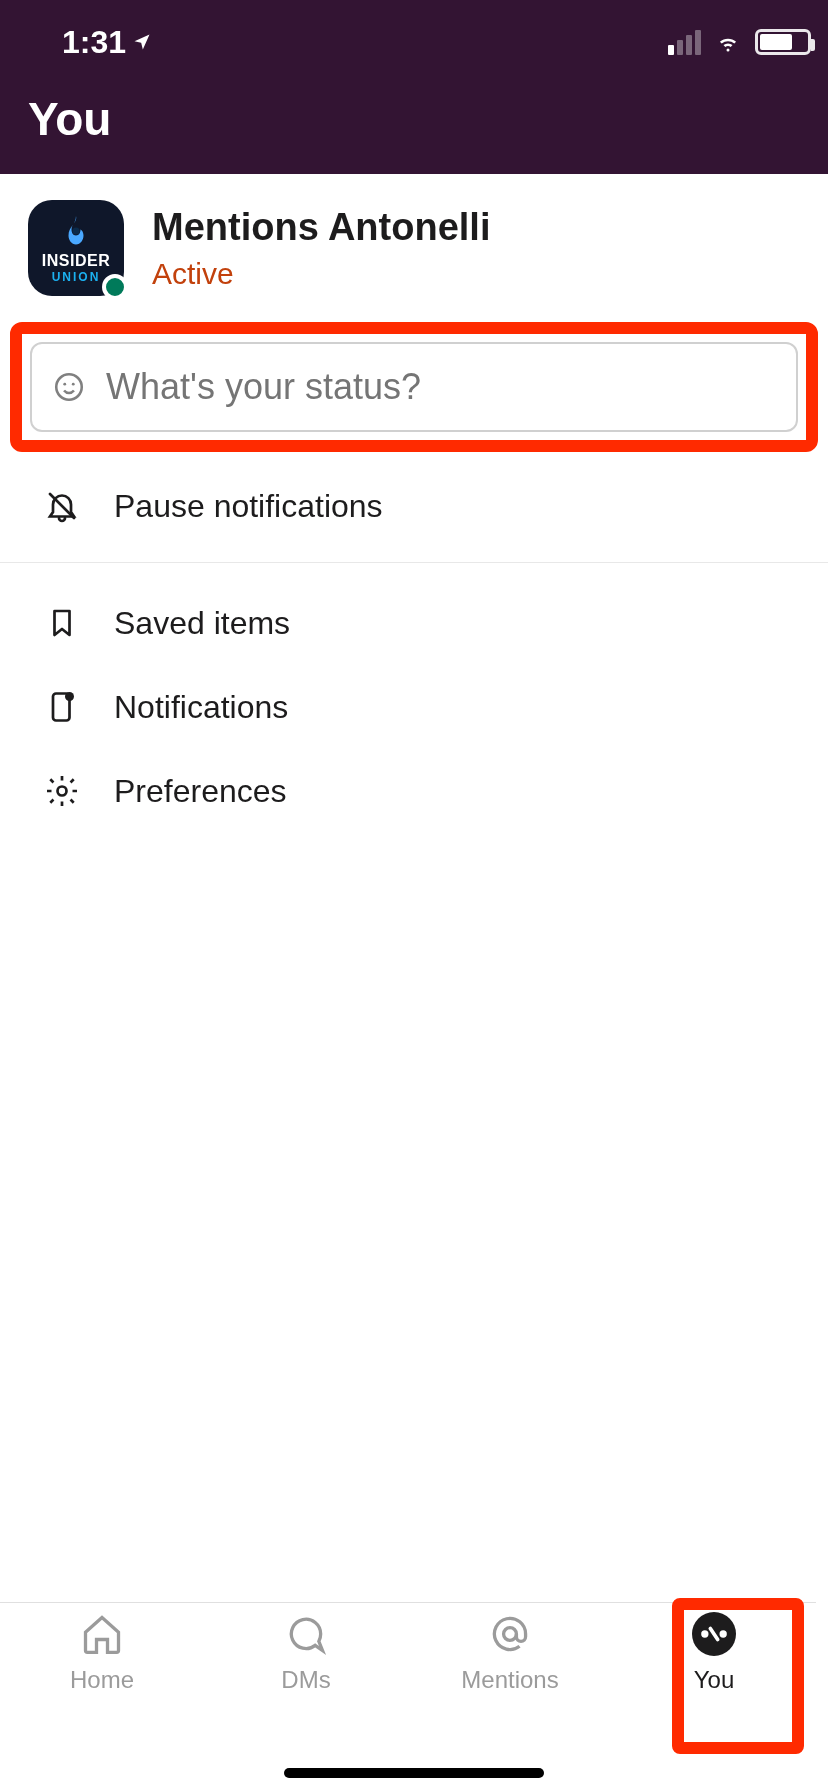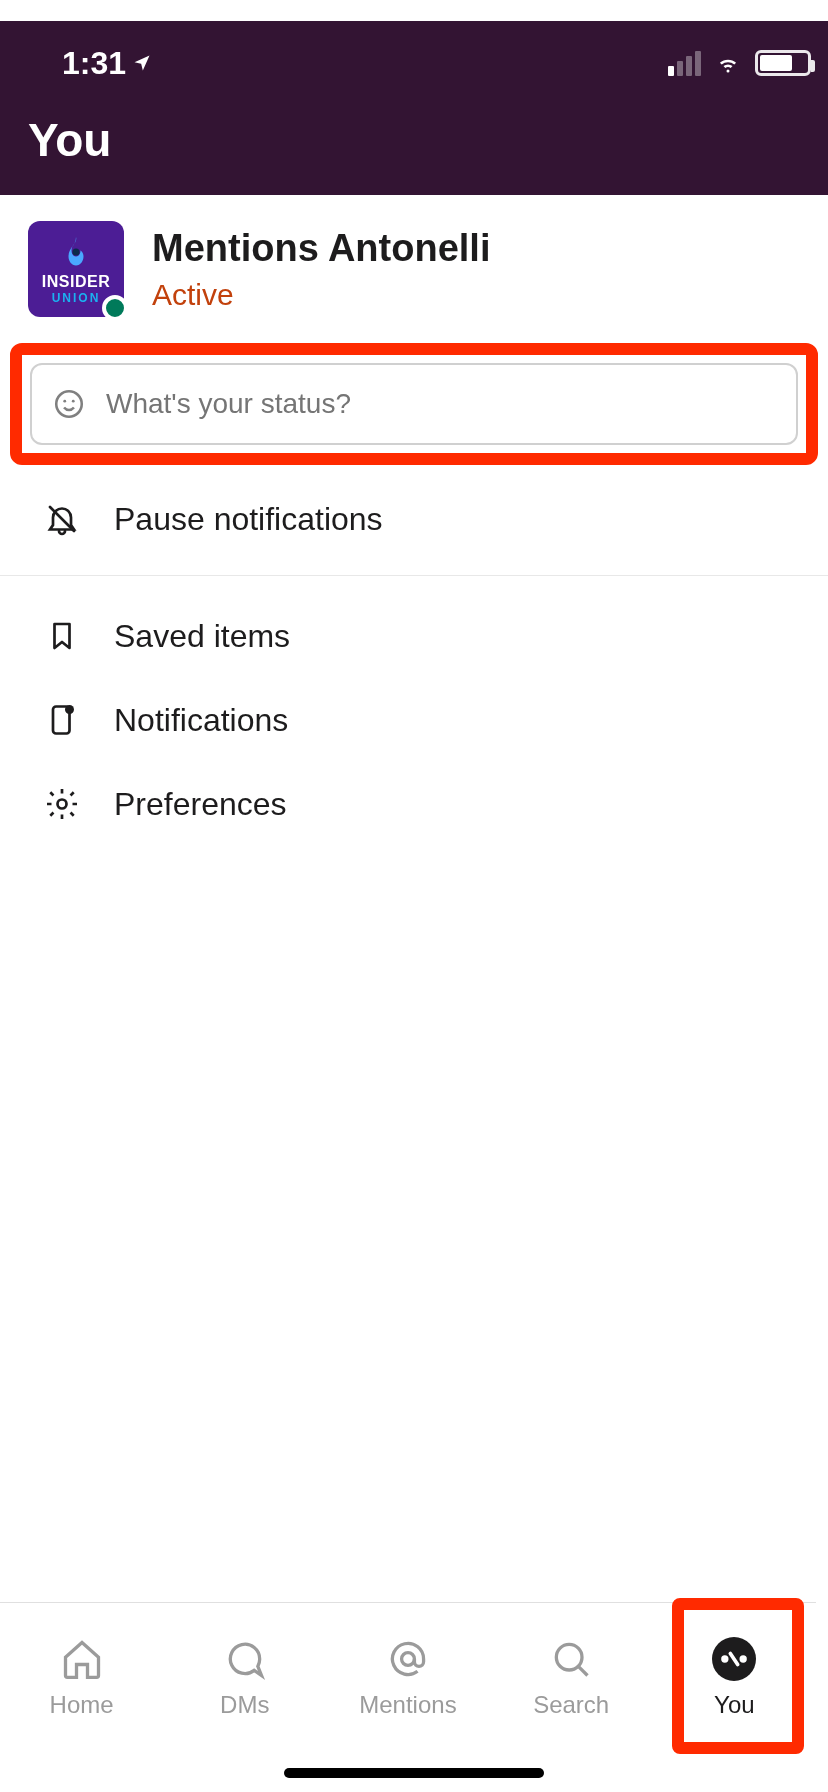--- a/index.html
+++ b/index.html
@@ -1,40 +1,40 @@
 <!DOCTYPE html>
 <html><head>
 <meta charset="utf-8">
 <style>
   * { margin: 0; padding: 0; box-sizing: border-box; }
   html, body { width: 828px; height: 1792px; font-family: -apple-system, "Helvetica Neue", Arial, sans-serif; background: #fff; overflow: hidden; }
-  .status-bar { background: #331433; height: 84px; display: flex; align-items: center; justify-content: space-between; padding: 0 17px 0 62px; color: #fff; margin-top: 21px; }
+  .status-bar { background: #331433; height: 84px; display: flex; align-items: center; justify-content: space-between; padding: 0 17px 0 62px; color: #fff; }
   .status-bar .time { font-size: 32px; font-weight: 700; display: flex; align-items: center; gap: 6px; }
   .status-bar .right { display: flex; align-items: center; gap: 12px; }
   .header { background: #331433; padding: 8px 28px 28px 28px; }
   .header .title { font-size: 46px; font-weight: 800; color: #fff; }
   .profile-row { display: flex; align-items: center; gap: 28px; padding: 26px 28px 22px 28px; }
   .avatar-wrap { position: relative; width: 96px; height: 96px; }
-  .avatar { width: 96px; height: 96px; border-radius: 12px; background: #4c1d95; display: flex; flex-direction: column; align-items: center; justify-content: center; color: #fff; overflow: hidden; }
+  .avatar { width: 96px; height: 96px; border-radius: 24px; background: #0f172a; display: flex; flex-direction: column; align-items: center; justify-content: center; color: #fff; overflow: hidden; }
   .avatar .flame { width: 36px; height: 36px; }
   .avatar .insider { font-size: 16px; font-weight: 800; letter-spacing: 0.5px; color:#fff; line-height:1; margin-top:4px;}
   .avatar .union { font-size: 12px; font-weight: 800; letter-spacing: 2px; color: #1bb0f0; line-height:1; margin-top:2px;}
   .presence-dot { position: absolute; right: -4px; bottom: -4px; width: 26px; height: 26px; border-radius: 50%; background: #007a5a; border: 4px solid #fff; }
   .profile-meta .name { font-size: 38px; font-weight: 800; color: #1d1c1d; }
   .profile-meta .presence { font-size: 30px; color: #c2410c; margin-top: 8px; }
   .highlight-outer { border: 12px solid #ff2a00; border-radius: 12px; margin: 4px 10px 12px 10px; padding: 8px; }
   .status-input { display: flex; align-items: center; gap: 20px; border: 2px solid #d0d0d0; border-radius: 12px; padding: 22px 20px; color: #696969; }
   .status-input .smiley { width: 34px; height: 34px; color: #808080; flex-shrink:0;}
-  .status-input input { border:none; outline:none; font-size: 28px; color:#15803d; width:100%; background:transparent; }
+  .status-input input { border:none; outline:none; font-size: 36px; color:#15803d; width:100%; background:transparent; }
   .menu { display: flex; flex-direction: column; padding-left: 12px; }
   .menu-item { display: flex; align-items: center; gap: 32px; padding: 22px 30px; font-size: 32px; color: #1d1c1d; }
   .menu-item .icon { width: 40px; height: 40px; color: #1d1c1d; display:flex; align-items:center; justify-content:center; flex-shrink:0;}
   .menu-item svg { width: 36px; height: 36px; }
   .divider { height: 1px; background: #e8e8e8; margin: 14px 0 18px 0; }
-  .tab-bar { position: absolute; bottom: 0; left: 0; right: 12px; height: 190px; border-top: 1px solid #e0e0e0; display: flex; justify-content: space-around; align-items: flex-start; padding-top: 32px; background:#fff;}
+  .tab-bar { position: absolute; bottom: 0; left: 0; right: 12px; height: 190px; border-top: 1px solid #e0e0e0; display: flex; justify-content: space-around; align-items: flex-start; padding-top: 7px; background:#fff;}
   .tab { display: flex; flex-direction: column; align-items: center; gap: 8px; color: #9b9b9b; width: 140px; position: relative;}
   .tab.active { color: #1d1c1d; }
   .tab .icon { width: 48px; height: 48px; display:flex; align-items:center; justify-content:center;}
   .tab svg { width: 44px; height: 44px; }
   .tab .label { font-size: 24px; }
   .tab .circle-icon { width: 44px; height:44px; border-radius:50%; background:#1d1c1d; display:flex; align-items:center; justify-content:center;}
   .home-indicator { position: absolute; bottom: 14px; left: 50%; transform: translateX(-50%); width: 260px; height: 10px; border-radius: 8px; background: #000; }
   .cell-bars { display:flex; align-items:flex-end; gap:3px; }
   .cell-bars span{ width:6px; background:rgba(255,255,255,0.35); display:block; border-radius:1px;}
   .cell-bars span.on{ background:#fff;}
@@ -166,29 +166,20 @@
   </div>
   <div class="tab">
     <span class="icon">
       <svg viewBox="0 0 24 24" fill="none" stroke="#9b9b9b" stroke-width="1.8">
           <circle cx="12" cy="12" r="3.5"></circle>
           <path d="M15.5 12v1.5a2.5 2.5 0 005 0V12a8.5 8.5 0 10-3.3 6.7"></path>
         </svg>
     </span>
     <span class="label">Mentions</span>
   </div>
-  <div class="tab">
-    <span class="icon">
-      <svg viewBox="0 0 24 24" fill="none" stroke="#9b9b9b" stroke-width="1.8">
-          <circle cx="11" cy="11" r="7"></circle>
-          <path d="M21 21l-5-5"></path>
-        </svg>
-    </span>
-    <span class="label">Search</span>
-  </div>
   <div class="tab active">
     <span class="icon">
       <span class="circle-icon">
         <svg viewBox="0 0 24 24" width="24" height="24">
             <circle cx="7" cy="12" r="2" fill="#fff"></circle>
             <circle cx="17" cy="12" r="2" fill="#fff"></circle>
             <path d="M10 9l4 6" stroke="#fff" stroke-width="2" stroke-linecap="round"></path>
           </svg>
       </span>
     </span>

